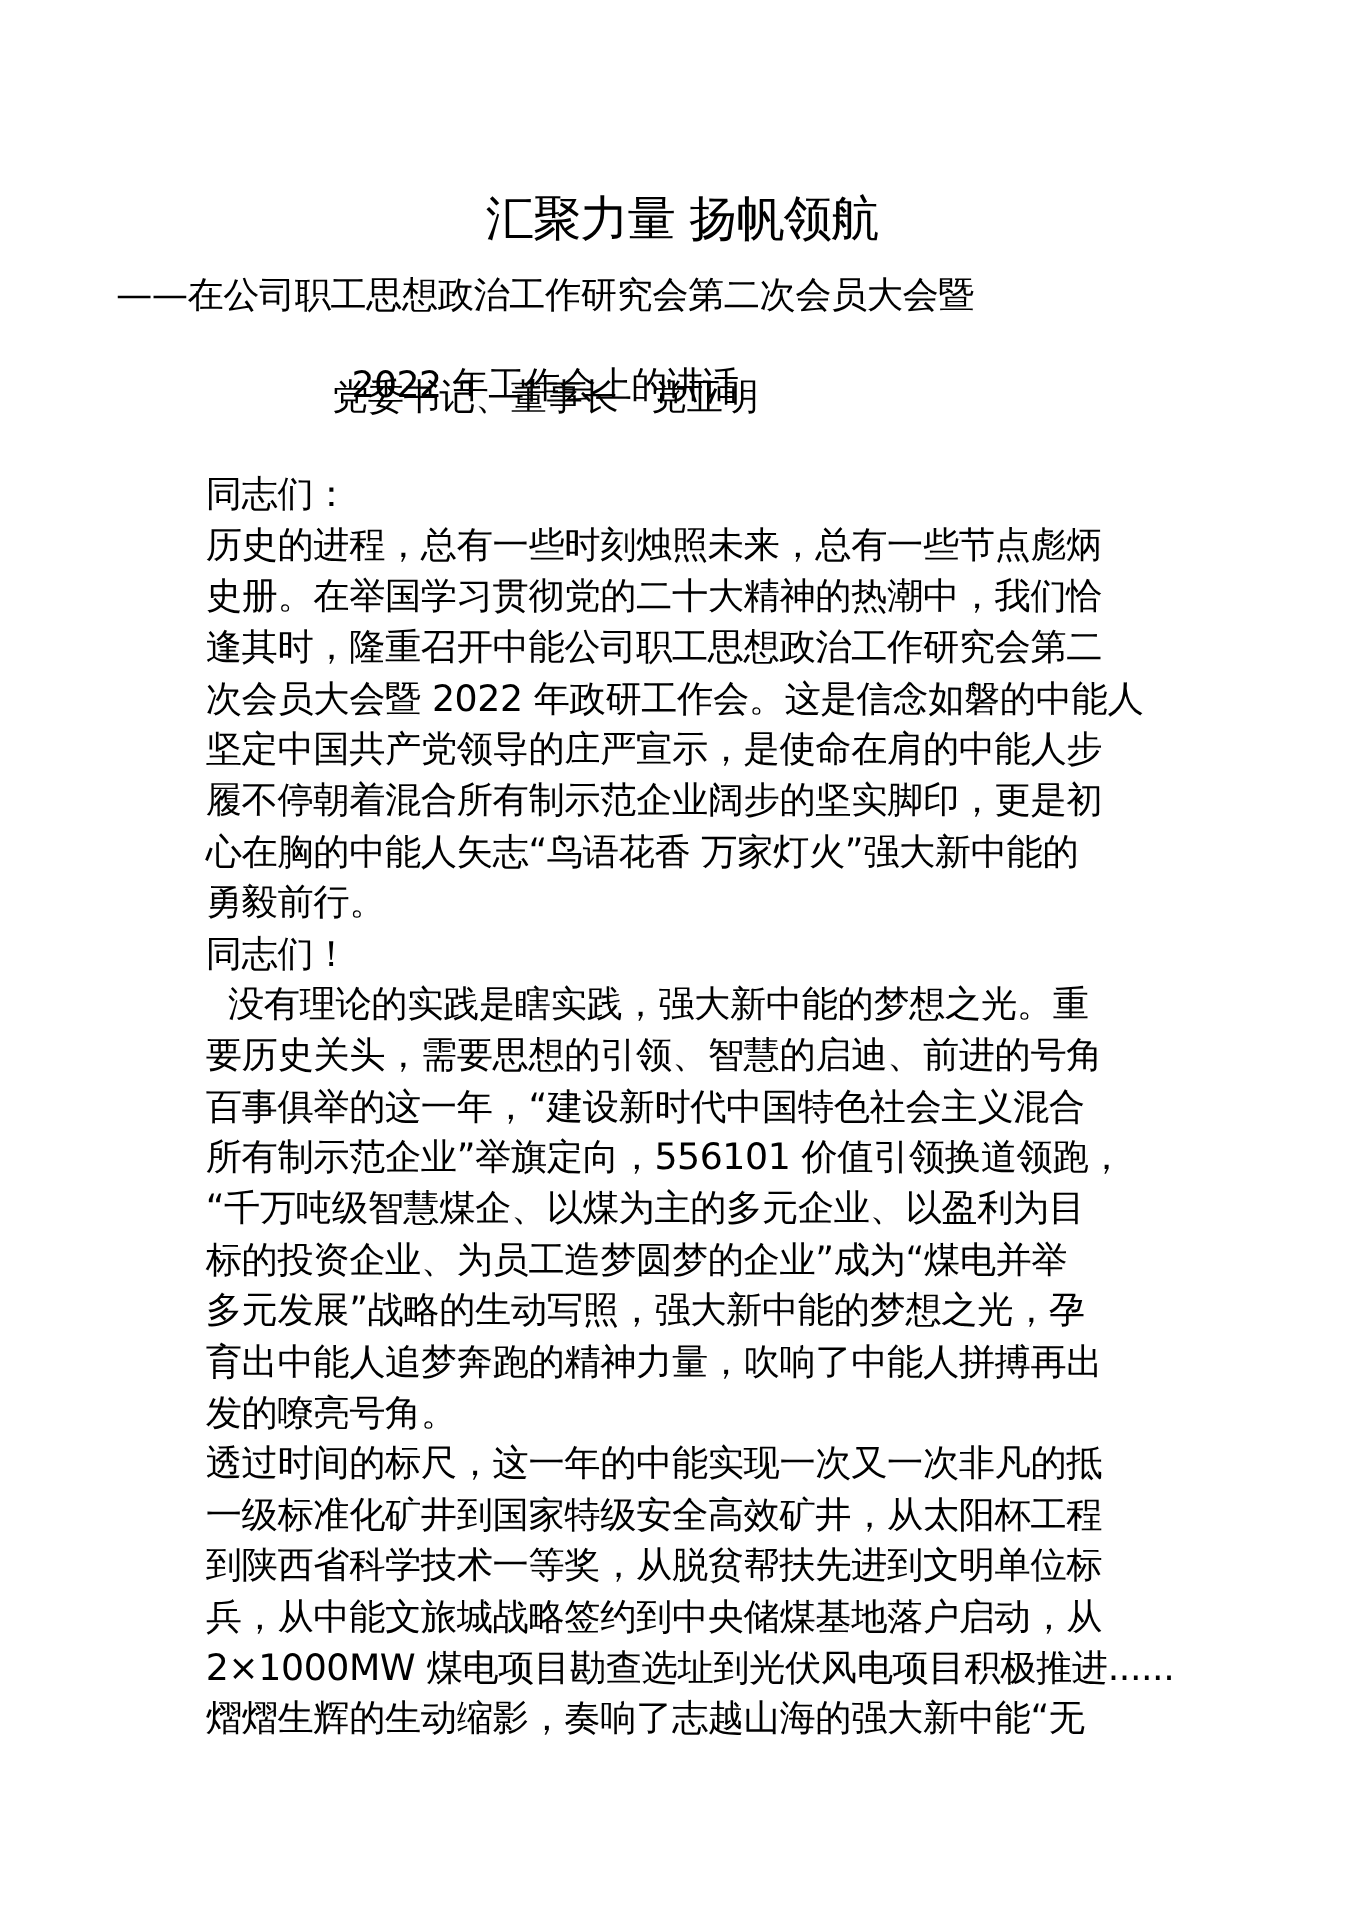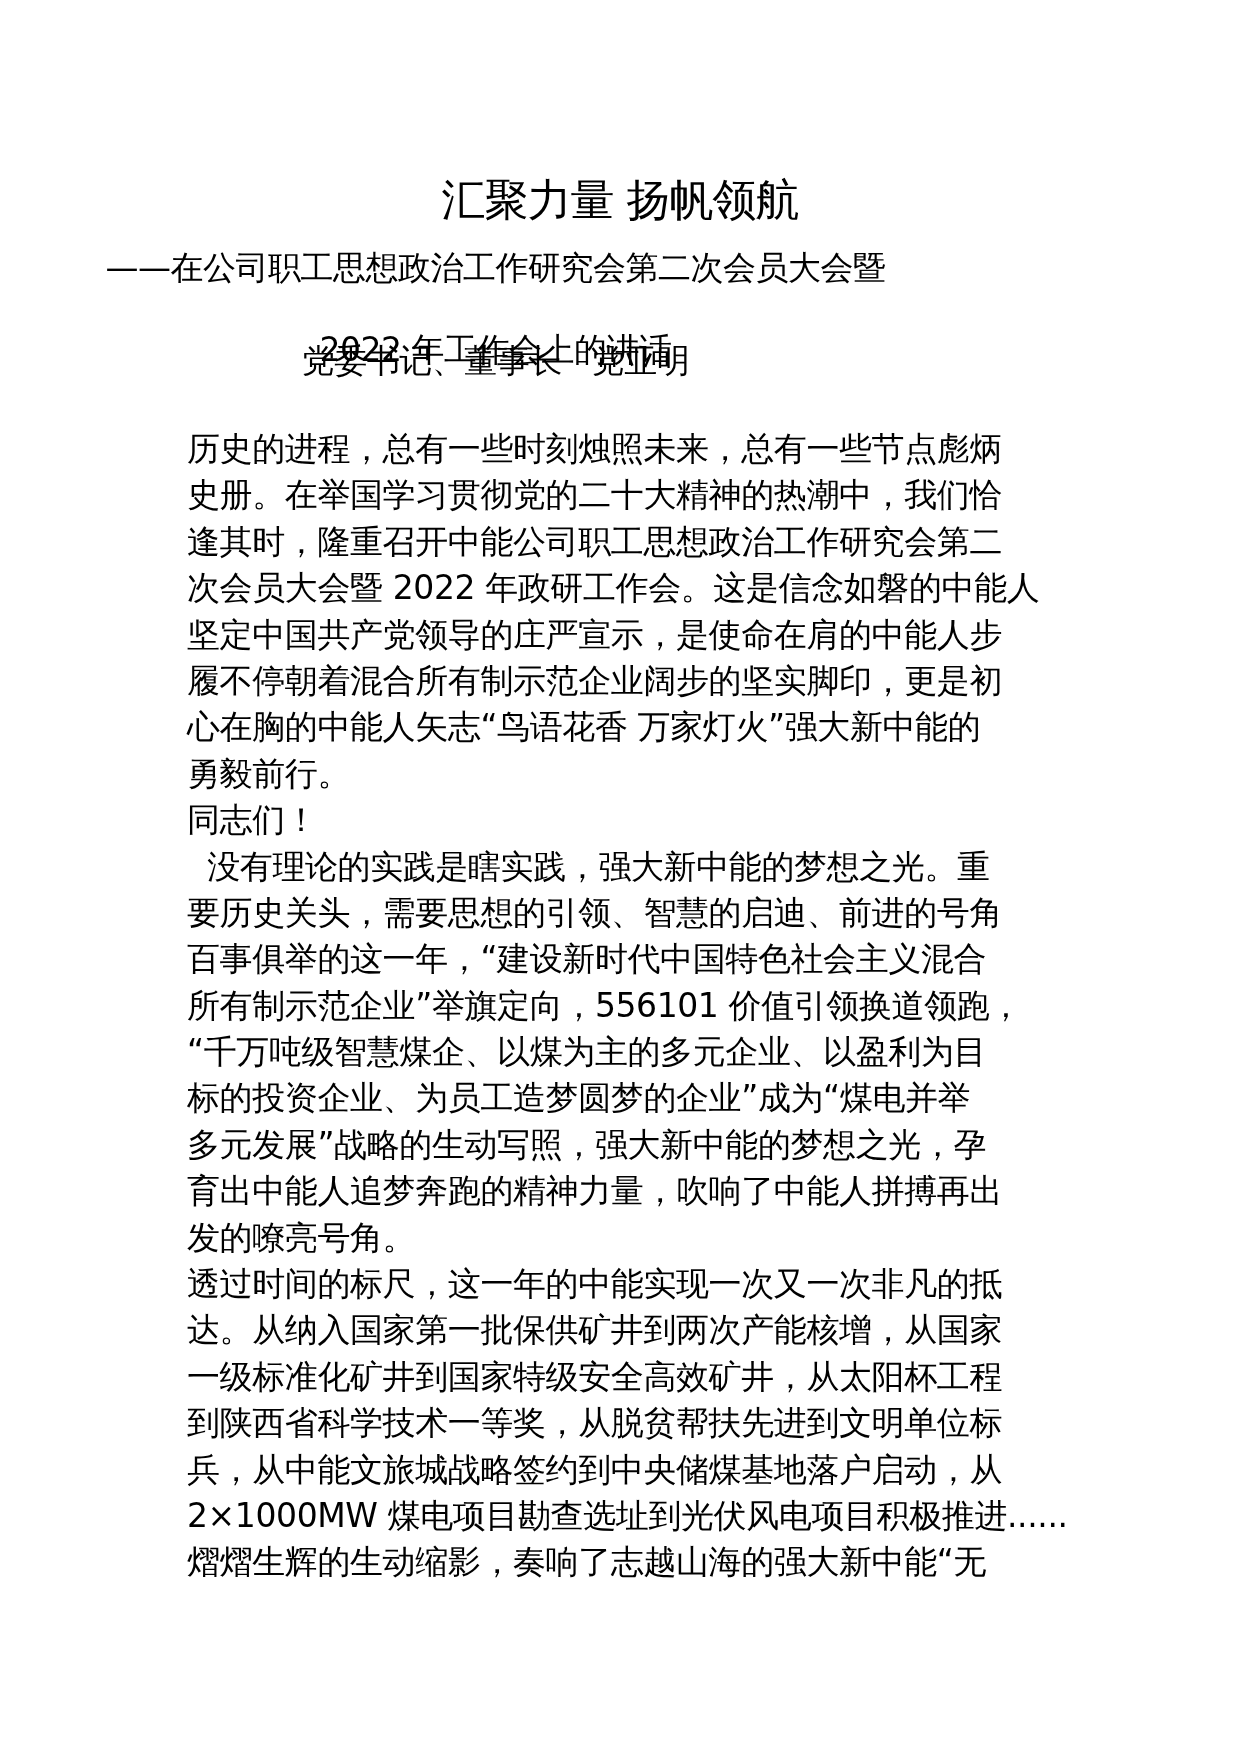--- a/index.html
+++ b/index.html
@@ -64,39 +64,39 @@
 <body>
 
 <div class="page">
   <div class="title">汇聚力量 扬帆领航</div>
 
   <div class="subtitle sub1">——在公司职工思想政治工作研究会第二次会员大会暨</div>
   <div class="subtitle sub2">2022 年工作会上的讲话</div>
   <div class="subtitle sub3" style="white-space: pre;">党委书记、董事长   党亚明</div>
 
   <div class="body-text">
+    <span class="line">同志们：</span>
     <span class="line">历史的进程，总有一些时刻烛照未来，总有一些节点彪炳</span>
     <span class="line">史册。在举国学习贯彻党的二十大精神的热潮中，我们恰</span>
     <span class="line">逢其时，隆重召开中能公司职工思想政治工作研究会第二</span>
     <span class="line">次会员大会暨 2022 年政研工作会。这是信念如磐的中能人</span>
     <span class="line">坚定中国共产党领导的庄严宣示，是使命在肩的中能人步</span>
     <span class="line">履不停朝着混合所有制示范企业阔步的坚实脚印，更是初</span>
     <span class="line">心在胸的中能人矢志“鸟语花香 万家灯火”强大新中能的</span>
     <span class="line">勇毅前行。</span>
     <span class="line">同志们！</span>
     <span class="line" style="white-space: pre;">  没有理论的实践是瞎实践，强大新中能的梦想之光。重</span>
     <span class="line">要历史关头，需要思想的引领、智慧的启迪、前进的号角</span>
     <span class="line">百事俱举的这一年，“建设新时代中国特色社会主义混合</span>
     <span class="line">所有制示范企业”举旗定向，556101 价值引领换道领跑，</span>
     <span class="line">“千万吨级智慧煤企、以煤为主的多元企业、以盈利为目</span>
     <span class="line">标的投资企业、为员工造梦圆梦的企业”成为“煤电并举</span>
     <span class="line">多元发展”战略的生动写照，强大新中能的梦想之光，孕</span>
     <span class="line">育出中能人追梦奔跑的精神力量，吹响了中能人拼搏再出</span>
     <span class="line">发的嘹亮号角。</span>
     <span class="line">透过时间的标尺，这一年的中能实现一次又一次非凡的抵</span>
-    <span class="line">达。从纳入国家第一批保供矿井到两次产能核增，从国家</span>
     <span class="line">一级标准化矿井到国家特级安全高效矿井，从太阳杯工程</span>
     <span class="line">到陕西省科学技术一等奖，从脱贫帮扶先进到文明单位标</span>
     <span class="line">兵，从中能文旅城战略签约到中央储煤基地落户启动，从</span>
     <span class="line">2×1000MW 煤电项目勘查选址到光伏风电项目积极推进......</span>
     <span class="line">熠熠生辉的生动缩影，奏响了志越山海的强大新中能“无</span>
   </div>
 </div>
 
 </body></html>

